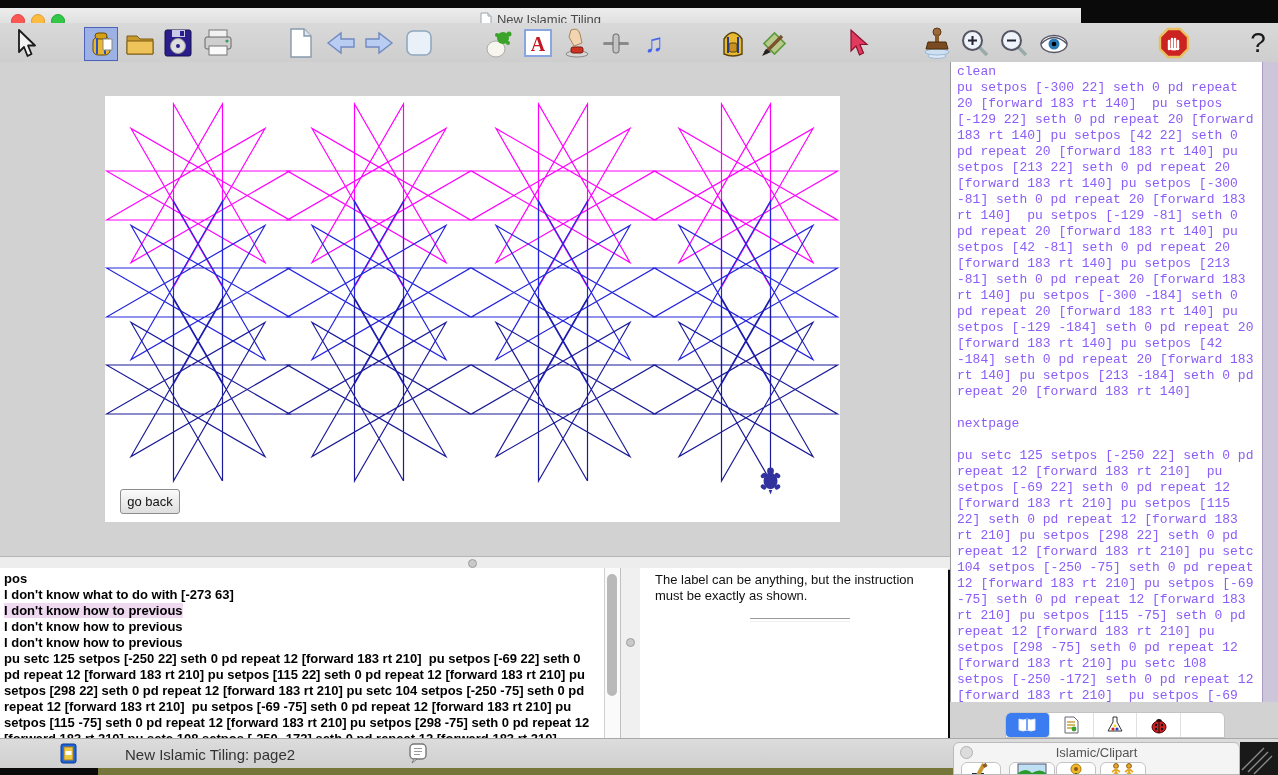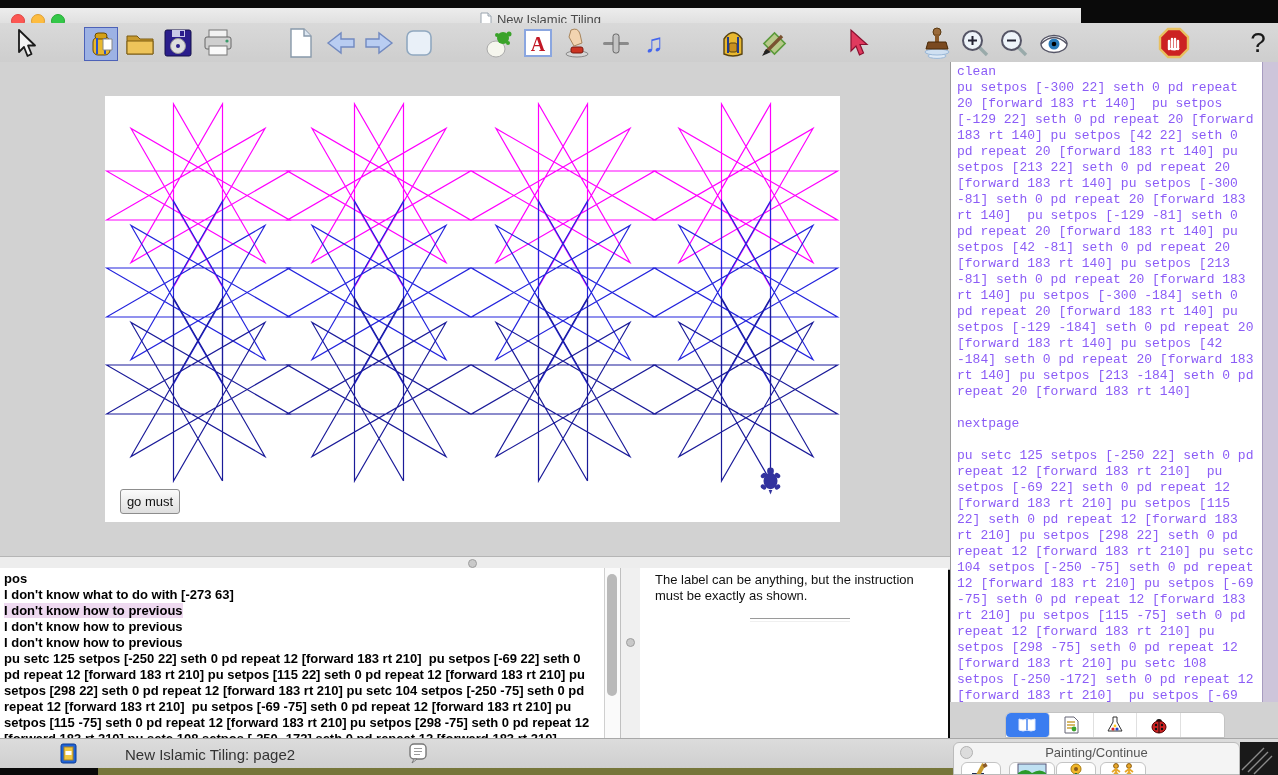--- a/index.html
+++ b/index.html
@@ -268,21 +268,21 @@
         <circle cx="0" cy="-10" r="3.4"></circle>
         <ellipse cx="-7" cy="-5.5" rx="3" ry="2.2" transform="rotate(-35 -7 -5.5)"></ellipse>
         <ellipse cx="7" cy="-5.5" rx="3" ry="2.2" transform="rotate(35 7 -5.5)"></ellipse>
         <ellipse cx="-7" cy="6" rx="3" ry="2.2" transform="rotate(35 -7 6)"></ellipse>
         <ellipse cx="7" cy="6" rx="3" ry="2.2" transform="rotate(-35 7 6)"></ellipse>
         <path d="M-1.8 9 L0 13.5 L1.8 9 Z"></path>
         <ellipse cx="0" cy="0" rx="7" ry="8.2"></ellipse>
       </g>
       </svg>
     <div id="goback" class="abs">
-      <span>go must</span>
+      <span>go back</span>
     </div>
   </div>
 </div>
 
 <div id="hsplit" class="abs">
   <div class="gripdot dot abs"></div>
 </div>
 
 <div id="cmdcenter" class="abs">
   <div id="cc-lines">
@@ -372,21 +372,21 @@
 <div id="deskstrip" class="abs">
   <div class="olive abs"></div>
 </div>
 <div id="darkcorner" class="abs">
   <svg width="38" height="33">
     <path d="M2 28 L24 6 M8 30 L28 10 M14 32 L32 14" stroke="#8a8a8a" stroke-width="1.4"></path>
   </svg>
 </div>
 <div id="palette" class="abs">
   <div class="pclose abs"></div>
-  <div class="ptitle abs">Painting/Continue</div>
+  <div class="ptitle abs">Islamic/Clipart</div>
   <div class="palbtn" style="left:7px;">
     <svg width="22" height="16">
       <rect x="2" y="10" width="12" height="8" fill="#1c2b55"></rect>
       <path d="M14 1 L7 14" stroke="#c89a2e" stroke-width="4"></path>
       <path d="M14 1 L16 4" stroke="#8a5a2a" stroke-width="4"></path>
     </svg>
   </div>
   <div class="palbtn" style="left:55px;width:44px;">
     <svg width="30" height="16">
       <rect x="1" y="1" width="28" height="15" fill="#bfe0f2" stroke="#557"></rect>

